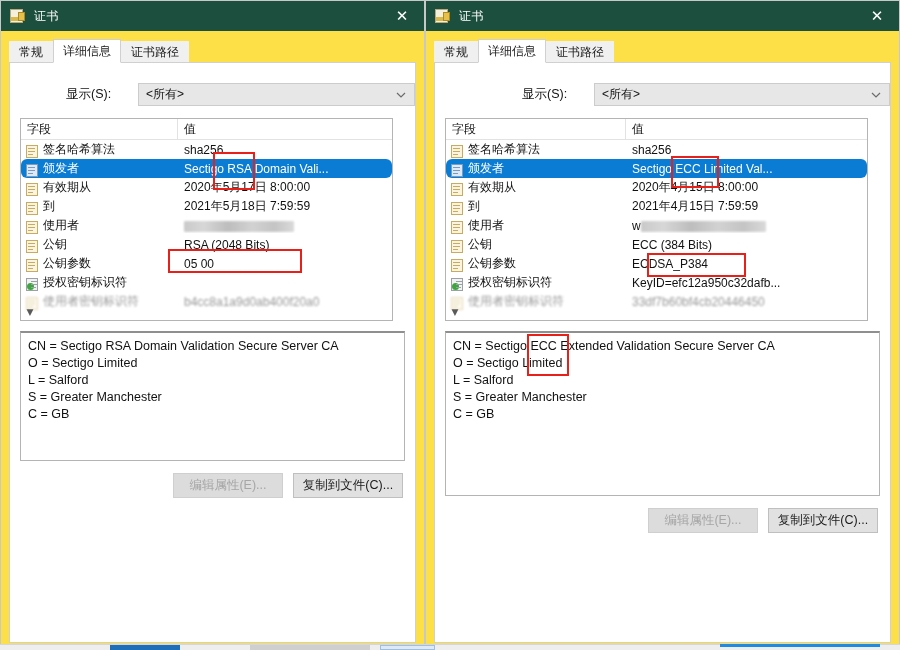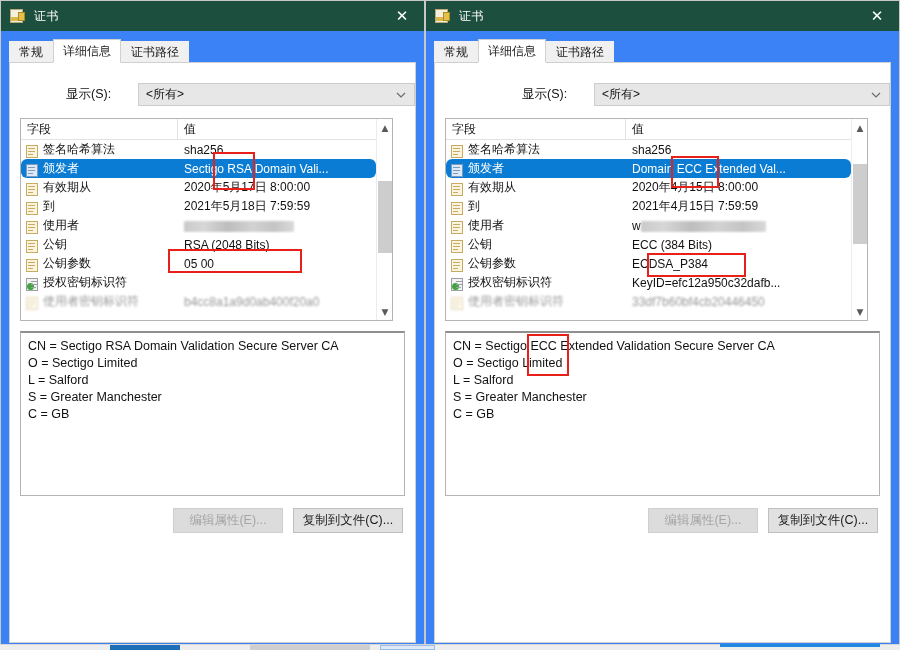--- a/index.html
+++ b/index.html
@@ -72,21 +72,21 @@
     width: 44px; height: 30px;
     color: #ffffff;
     font-size: 15px;
     display: flex; align-items: center; justify-content: center;
     font-family: "DejaVu Sans", sans-serif;
   }
 
   
   .win-body {
     flex: 1 1 auto;
-    background: #3b82f6;
+    background: #fde047;
     position: relative;
     padding: 0;
   }
 
   
   .tabstrip {
     position: relative;
     height: 24px;
     margin: 8px 0 0 8px;
     display: flex;
@@ -154,20 +154,21 @@
   }
 
   
   .listwrap {
     margin: 12px 22px 0 10px;
     border: 1px solid #b4b4b4;
     background: #ffffff;
     position: relative;
     display: flex;
     overflow: hidden;
+    flex-direction: column;
   }
   .listcols { flex: 1 1 auto; min-width: 0; }
   .lv-head {
     display: flex;
     height: 21px;
     background: #ffffff;
     border-bottom: 1px solid #e2e2e2;
     font-size: 12px;
     color: #111;
   }
@@ -470,21 +471,21 @@
                 </div>
               </div>
           </div>
           <div class="vscroll">
             <div class="vs-arrow up">▲</div>
             <div class="vs-thumb" style="top:62px;height:72px"></div>
             <div class="vs-arrow down">▼</div>
           </div>
         </div>
 
-        <div class="detailbox" style="height:165px" id="detail-left">
+        <div class="detailbox" style="height:130px" id="detail-left">
             <div>CN = Sectigo RSA Domain Validation Secure Server CA</div>
             <div>O = Sectigo Limited</div>
             <div>L = Salford</div>
             <div>S = Greater Manchester</div>
             <div>C = GB</div>
           </div>
 
         <div class="btnrow">
           <div class="btn disabled">编辑属性(E)...</div>
           <div class="btn">复制到文件(C)...</div>
@@ -549,21 +550,21 @@
                 <div class="lv-row sel">
                   <div class="lv-c1" style="width: 180px;">
                     <span class="ficon blue">
                       <span class="pg"></span>
                       <span class="l1"></span>
                       <span class="l2"></span>
                       <span class="l3"></span>
                     </span>
                     <span>颁发者</span>
                   </div>
-                  <div class="lv-c2"><span>Domain ECC Extended Val...</span></div>
+                  <div class="lv-c2"><span>Sectigo ECC Limited Val...</span></div>
                 </div>
                 <div class="lv-row">
                   <div class="lv-c1" style="width: 180px;">
                     <span class="ficon">
                       <span class="pg"></span>
                       <span class="l1"></span>
                       <span class="l2"></span>
                       <span class="l3"></span>
                     </span>
                     <span>有效期从</span>

